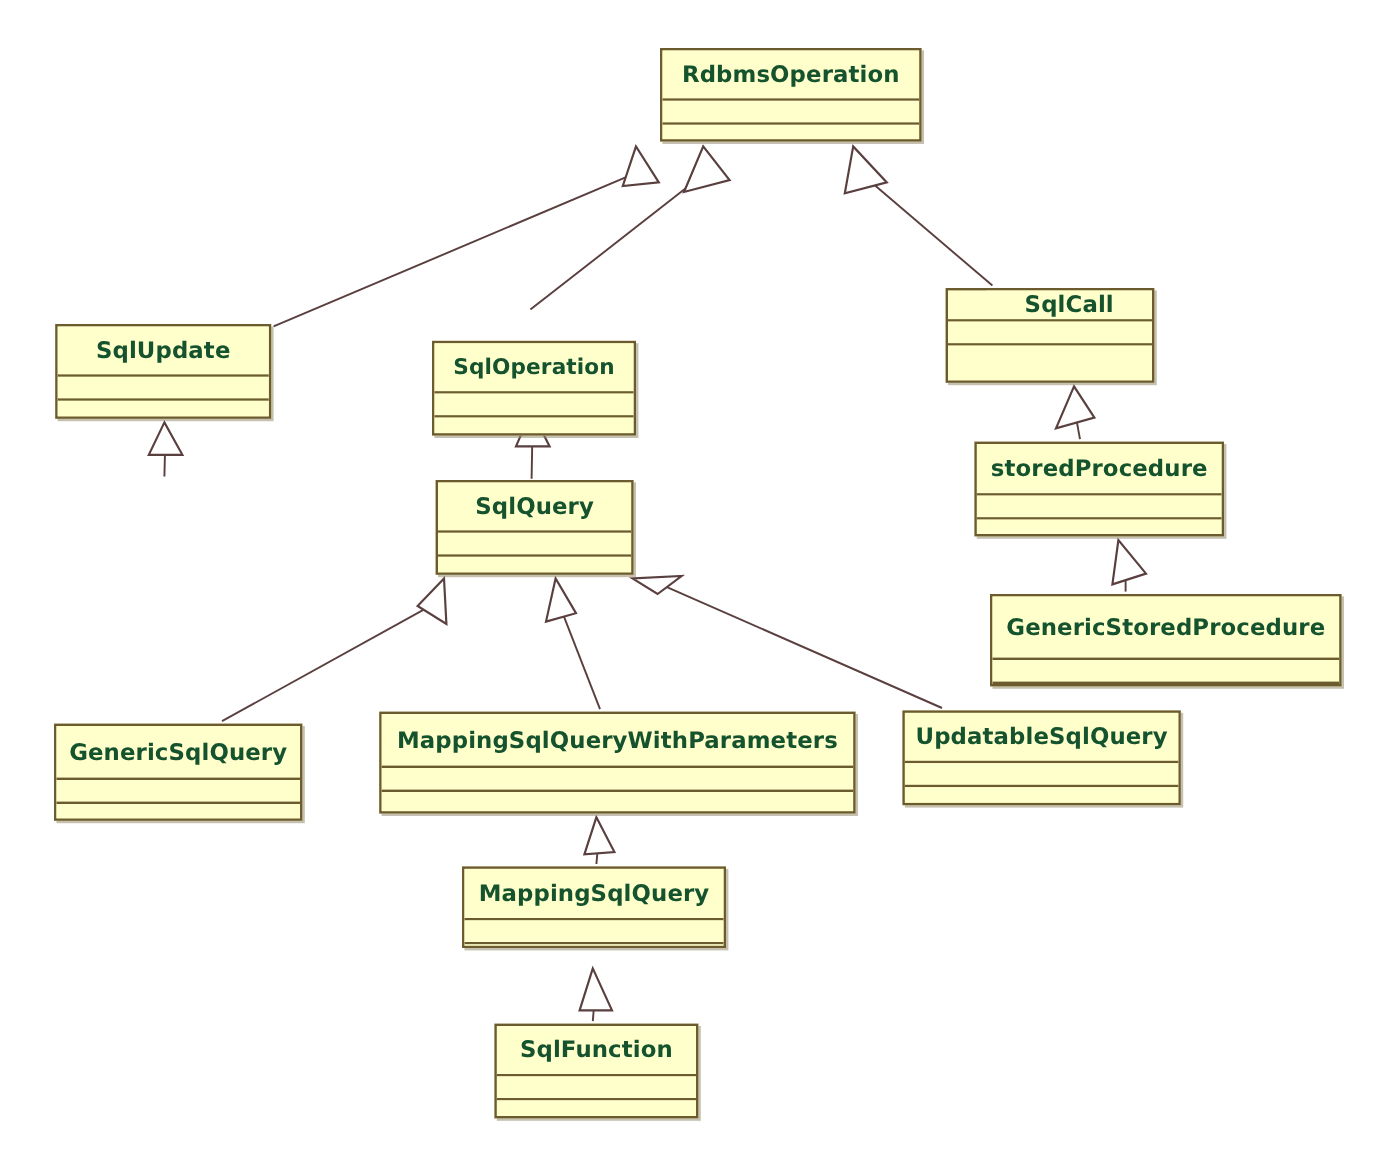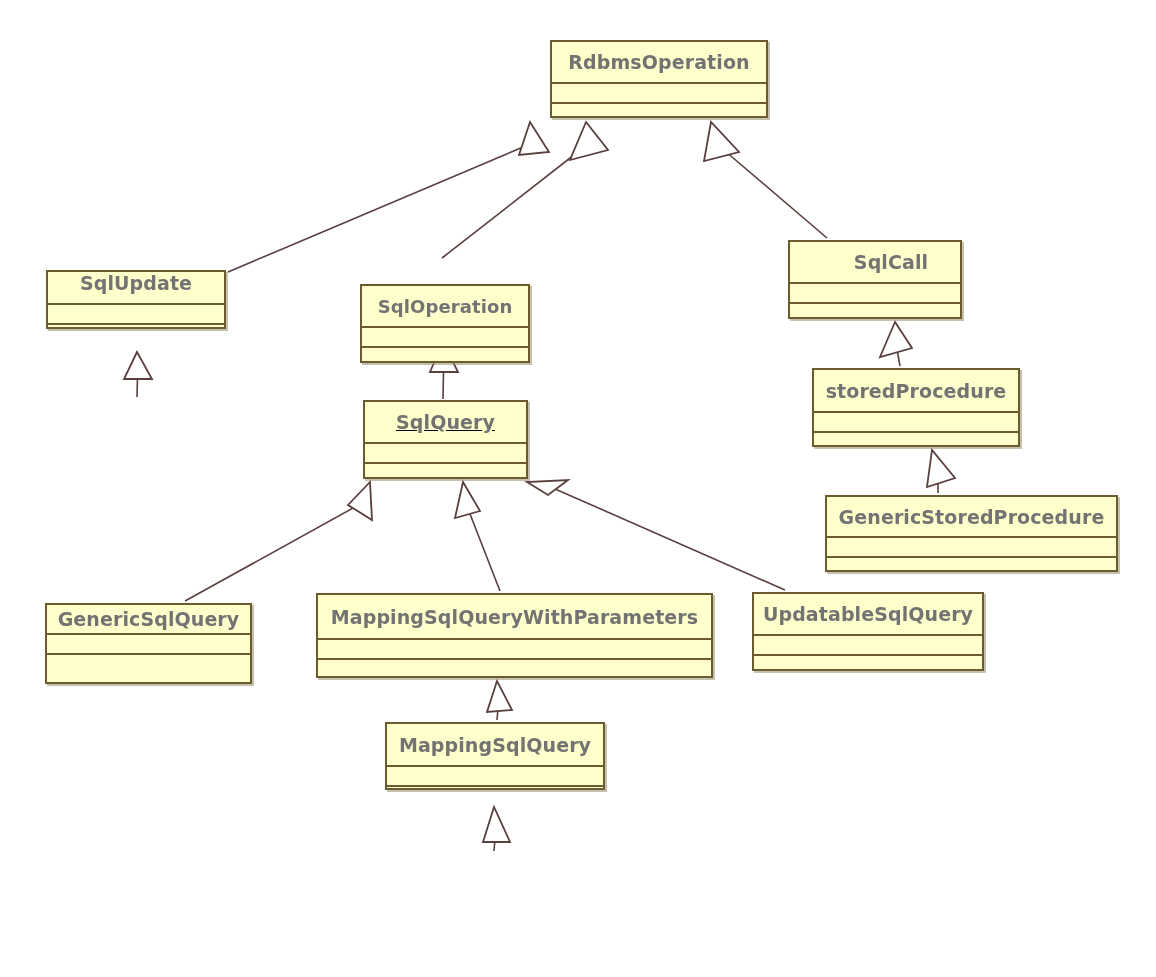--- a/index.html
+++ b/index.html
@@ -41,21 +41,21 @@
     box-shadow: 2px 2px 0 0 rgba(150,140,110,0.55);
     display: flex;
     flex-direction: column;
     overflow: hidden;
   }
   .uml-name {
     flex: 0 0 auto;
     display: flex;
     align-items: center;
     justify-content: center;
-    color: #737373;
+    color: #14532d;
     font-weight: bold;
     letter-spacing: 0.1px;
     white-space: nowrap;
     text-align: center;
     padding: 0 12px;
     background: #ffffcc;
     box-sizing: border-box;
   }
   .uml-sep {
     flex: 0 0 auto;
@@ -140,64 +140,64 @@
     </svg>
 
   <div id="node-layer">
       <div class="uml-class" style="left: 550px; top: 40px; width: 218px; height: 78px;">
         <div class="uml-name" style="height: 40px; font-size: 19px;">RdbmsOperation</div>
         <div class="uml-sep"></div>
         <div class="uml-compartment attrs"></div>
         <div class="uml-sep"></div>
         <div class="uml-compartment ops"></div>
       </div>
-      <div class="uml-class" style="left: 46px; top: 270px; width: 180px; height: 59px; justify-content: center;">
+      <div class="uml-class" style="left: 46px; top: 270px; width: 180px; height: 79px;">
         <div class="uml-name" style="height: 40px; font-size: 19px;">SqlUpdate</div>
         <div class="uml-sep"></div>
         <div class="uml-compartment attrs"></div>
         <div class="uml-sep"></div>
         <div class="uml-compartment ops"></div>
       </div>
       <div class="uml-class" style="left: 360px; top: 260px; width: 170px; height: 79px; margin-top: 24px;">
         <div class="uml-name" style="height: 40px; font-size: 18px;">SqlOperation</div>
         <div class="uml-sep"></div>
         <div class="uml-compartment attrs"></div>
         <div class="uml-sep"></div>
         <div class="uml-compartment ops"></div>
       </div>
       <div class="uml-class" style="left: 788px; top: 240px; width: 174px; height: 79px;">
-        <div class="uml-name" style="height: 40px; font-size: 19px; margin-left: 32px;">SqlCall</div>
-        <div class="uml-sep"></div>
-        <div class="uml-compartment attrs"></div>
-        <div class="uml-sep"></div>
-        <div class="uml-compartment ops"></div>
-      </div>
-      <div class="uml-class" style="left: 363px; top: 400px; width: 165px; height: 79px; text-decoration: underline;">
+        <div class="uml-name" style="height: 24px; font-size: 19px; margin-left: 32px;">SqlCall</div>
+        <div class="uml-sep"></div>
+        <div class="uml-compartment attrs"></div>
+        <div class="uml-sep"></div>
+        <div class="uml-compartment ops"></div>
+      </div>
+      <div class="uml-class" style="left: 363px; top: 400px; width: 165px; height: 79px;">
         <div class="uml-name" style="height: 40px; font-size: 19px;">SqlQuery</div>
         <div class="uml-sep"></div>
         <div class="uml-compartment attrs"></div>
         <div class="uml-sep"></div>
         <div class="uml-compartment ops"></div>
       </div>
       <div class="uml-class" style="left: 812px; top: 368px; width: 208px; height: 79px;">
         <div class="uml-name" style="height: 41px; font-size: 19px; text-align: center;">storedProcedure</div>
         <div class="uml-sep"></div>
         <div class="uml-compartment attrs"></div>
         <div class="uml-sep"></div>
         <div class="uml-compartment ops"></div>
       </div>
       <div class="uml-class" style="left: 825px; top: 495px; width: 293px; height: 77px;">
-        <div class="uml-name" style="height: 39px; font-size: 19px;">GenericStoredProcedure</div>
+        <div class="uml-name" style="height: 51px; font-size: 19px;">GenericStoredProcedure</div>
         <div class="uml-sep"></div>
         <div class="uml-compartment attrs"></div>
         <div class="uml-sep"></div>
         <div class="uml-compartment ops"></div>
       </div>
       <div class="uml-class" style="left: 45px; top: 603px; width: 207px; height: 81px;">
-        <div class="uml-name" style="height: 28px; font-size: 19px;">GenericSqlQuery</div>
+        <div class="uml-name" style="height: 43px; font-size: 19px;">GenericSqlQuery</div>
         <div class="uml-sep"></div>
         <div class="uml-compartment attrs"></div>
         <div class="uml-sep"></div>
         <div class="uml-compartment ops"></div>
       </div>
       <div class="uml-class" style="left: 316px; top: 593px; width: 397px; height: 85px;">
         <div class="uml-name" style="height: 43px; font-size: 19px;">MappingSqlQueryWithParameters</div>
         <div class="uml-sep"></div>
         <div class="uml-compartment attrs"></div>
         <div class="uml-sep"></div>
@@ -210,15 +210,22 @@
         <div class="uml-sep"></div>
         <div class="uml-compartment ops"></div>
       </div>
       <div class="uml-class" style="left: 385px; top: 722px; width: 220px; height: 68px;">
         <div class="uml-name" style="height: 41px; font-size: 19px;">MappingSqlQuery</div>
         <div class="uml-sep"></div>
         <div class="uml-compartment attrs"></div>
         <div class="uml-sep"></div>
         <div class="uml-compartment ops"></div>
       </div>
+      <div class="uml-class" style="left: 412px; top: 853px; width: 170px; height: 79px;">
+        <div class="uml-name" style="height: 40px; font-size: 19px;">SqlFunction</div>
+        <div class="uml-sep"></div>
+        <div class="uml-compartment attrs"></div>
+        <div class="uml-sep"></div>
+        <div class="uml-compartment ops"></div>
+      </div>
     </div>
 
 </div>
 
 </body></html>

